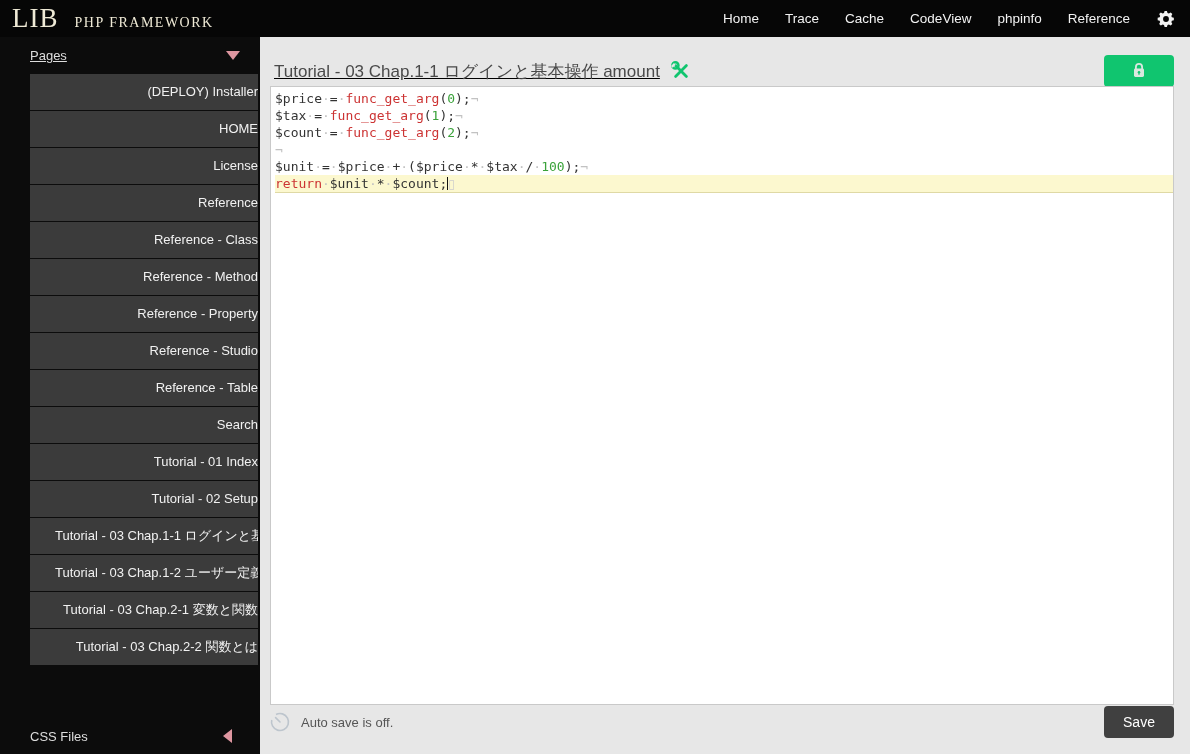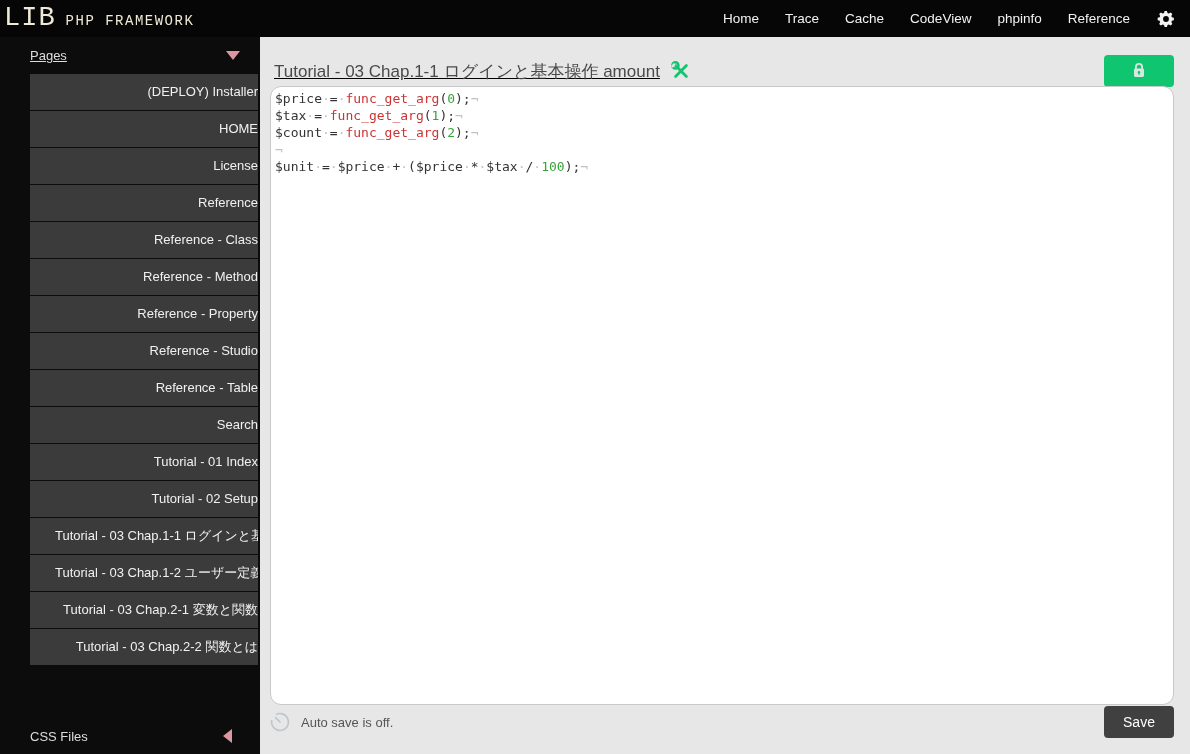--- a/index.html
+++ b/index.html
@@ -2,22 +2,22 @@
 <html><head>
 <meta charset="utf-8">
 <style>
   * { box-sizing: border-box; margin: 0; padding: 0; }
   html, body { width: 1190px; height: 754px; overflow: hidden; }
   body { font-family: "Liberation Sans", sans-serif; background: #E7E7E7; position: relative; }
 
   
   .navbar { position: absolute; top: 0; left: 0; width: 1190px; height: 37px;
             background: #060606; display: flex; align-items: center; }
-  .logo { display: flex; align-items: baseline; gap: 10px; padding-left: 4px;
-          color: #EFEAD6; font-family: Liberation Mono, monospace; cursor: pointer; }
+  .logo { display: flex; align-items: baseline; gap: 16px; padding-left: 12px;
+          color: #EFEAD6; font-family: Liberation Serif, serif; cursor: pointer; }
   .logo-main { font-size: 27px; letter-spacing: 1px; line-height: 1; }
   .logo-sub  { font-size: 14px; letter-spacing: 1.5px; }
   .nav-menu { margin-left: auto; display: flex; align-items: center; gap: 26px;
               color: #F2F2F2; font-size: 13.5px; }
   .nav-item { cursor: pointer; }
   .gear-wrap { display: flex; align-items: center; margin: 0 14px 0 26px; cursor: pointer; }
 
   
   .sidebar { position: absolute; top: 37px; left: 0; width: 260px; height: 717px;
              background: #0C0C0C; }
@@ -41,21 +41,21 @@
   .main { position: absolute; top: 37px; left: 260px; width: 930px; height: 717px;
           background: #E7E7E7; }
   .title-row { display: flex; align-items: center; padding: 13px 16px 0 14px; height: 55px; text-decoration: underline; }
   .page-title { font-size: 17px; font-weight: normal; color: #4A4A4A; white-space: nowrap; }
   .tools-wrap { display: flex; align-items: center; margin-left: 11px; cursor: pointer; }
   .lock-btn { margin-left: auto; width: 70px; height: 32px; background: #10C56F;
               border: none; border-radius: 4px; display: flex; align-items: center;
               justify-content: center; cursor: pointer; }
 
   .editor { position: absolute; top: 49px; left: 10px; width: 904px; height: 619px;
-            background: #FFFFFF; border: 1px solid #C9C9C9; border-radius: 11px;
+            background: #FFFFFF; border: 1px solid #C9C9C9; border-radius: 0;
             overflow: hidden; cursor: text;
             font-family: "DejaVu Sans Mono", monospace; font-size: 13px; line-height: 17px; }
   .code-area { padding: 3px 0 0 4px; }
   .code-line { height: 17px; white-space: pre; }
   .code-line.hl { background: #FCF8CF; box-shadow: 0 1px 0 #DFD9A5; }
   .tk-p { color: #333333; }
   .tk-f { color: #CC3333; }
   .tk-n { color: #3AA23A; }
   .tk-w, .tk-e { color: #C2C2C2; }
   .tk-c { display: inline-block; width: 1px; height: 13px; background: #111;
@@ -148,20 +148,21 @@
     </button>
   </div>
 
   <div class="editor">
     <div class="code-area">
         <div class="code-line"><span class="tk-p">$price</span><span class="tk-w">·</span><span class="tk-p">=</span><span class="tk-w">·</span><span class="tk-f">func_get_arg</span><span class="tk-p">(</span><span class="tk-n">0</span><span class="tk-p">);</span><span class="tk-e">¬</span></div>
         <div class="code-line"><span class="tk-p">$tax</span><span class="tk-w">·</span><span class="tk-p">=</span><span class="tk-w">·</span><span class="tk-f">func_get_arg</span><span class="tk-p">(</span><span class="tk-n">1</span><span class="tk-p">);</span><span class="tk-e">¬</span></div>
         <div class="code-line"><span class="tk-p">$count</span><span class="tk-w">·</span><span class="tk-p">=</span><span class="tk-w">·</span><span class="tk-f">func_get_arg</span><span class="tk-p">(</span><span class="tk-n">2</span><span class="tk-p">);</span><span class="tk-e">¬</span></div>
         <div class="code-line"><span class="tk-e">¬</span></div>
         <div class="code-line"><span class="tk-p">$unit</span><span class="tk-w">·</span><span class="tk-p">=</span><span class="tk-w">·</span><span class="tk-p">$price</span><span class="tk-w">·</span><span class="tk-p">+</span><span class="tk-w">·</span><span class="tk-p">($price</span><span class="tk-w">·</span><span class="tk-p">*</span><span class="tk-w">·</span><span class="tk-p">$tax</span><span class="tk-w">·</span><span class="tk-p">/</span><span class="tk-w">·</span><span class="tk-n">100</span><span class="tk-p">);</span><span class="tk-e">¬</span></div>
+        <div class="code-line hl"><span class="tk-f">return</span><span class="tk-w">·</span><span class="tk-p">$unit</span><span class="tk-w">·</span><span class="tk-p">*</span><span class="tk-w">·</span><span class="tk-p">$count;</span><span class="tk-c"></span><span class="tk-x">▯</span></div>
       </div>
   </div>
 
   <div class="footer-bar">
     <span class="clock-wrap">
       <svg width="24" height="24" viewBox="0 0 24 24" fill="none" stroke="#BDC5CD" stroke-width="1.6" aria-hidden="true">
         <circle cx="12" cy="12" r="8.5" stroke-dasharray="46 7.4" transform="rotate(-118 12 12)"></circle>
         <path d="M12 12L7.6 7.6" stroke-linecap="round"></path>
       </svg>
     </span>

